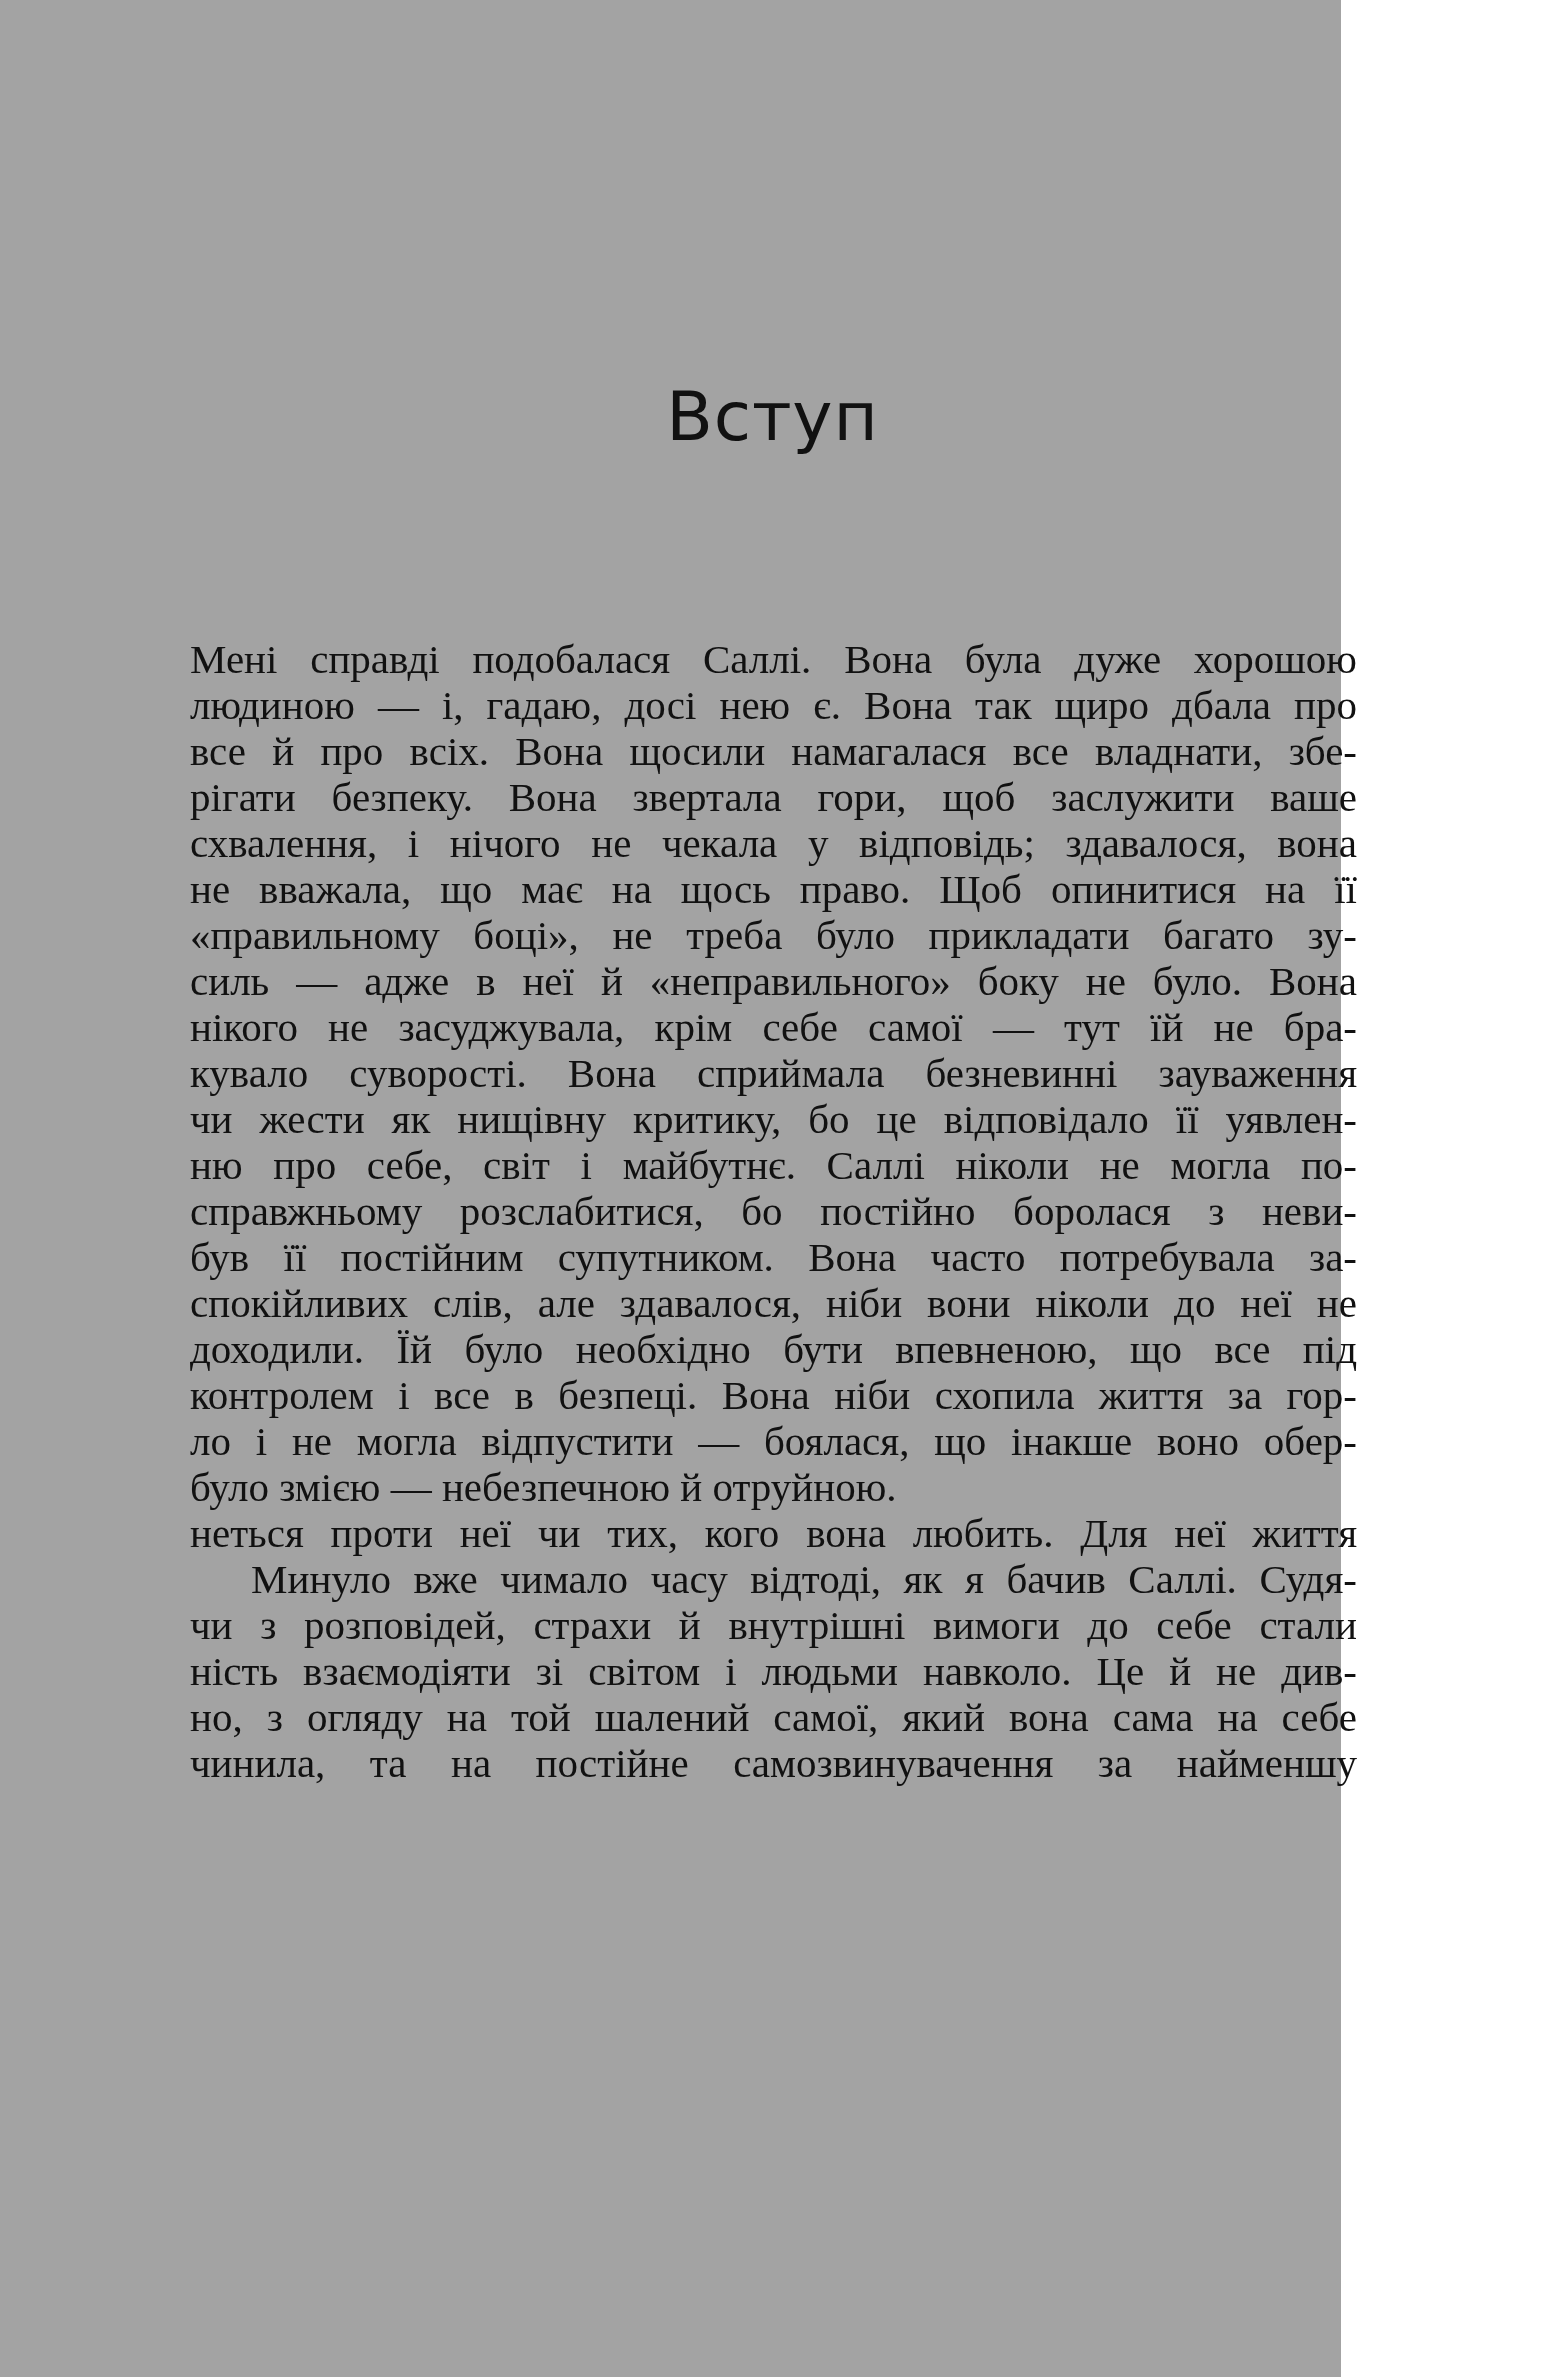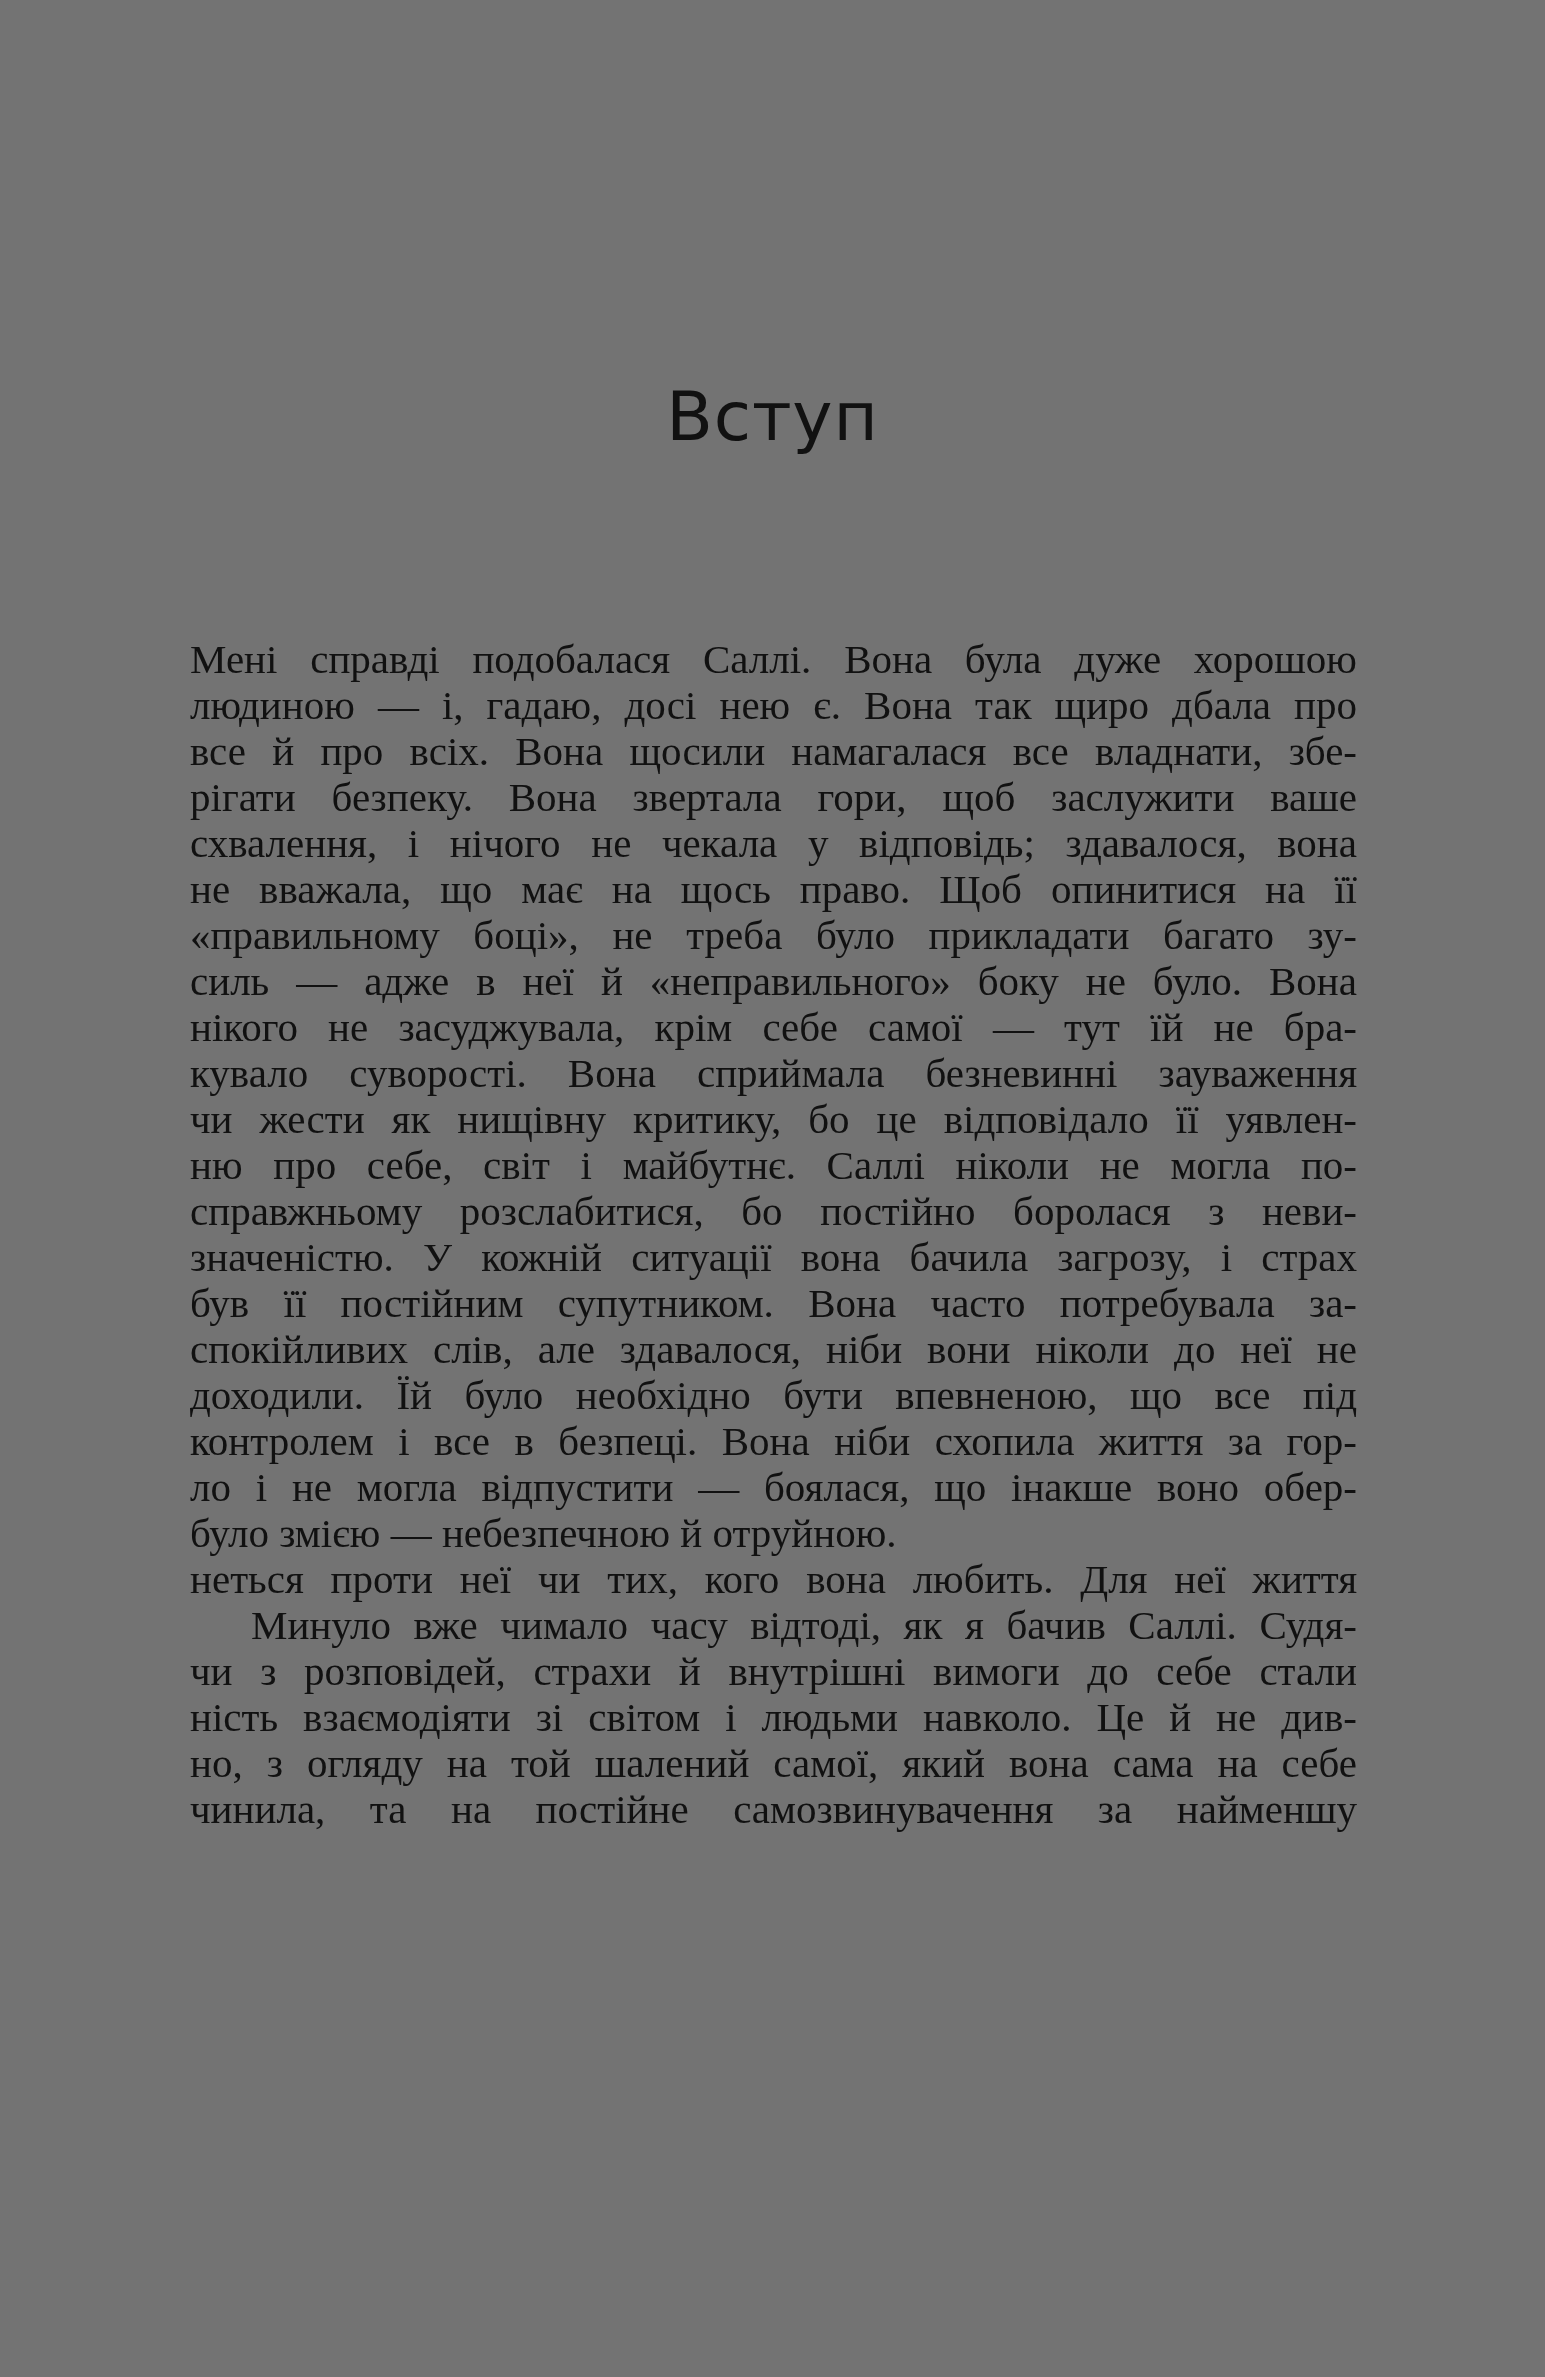--- a/index.html
+++ b/index.html
@@ -11,23 +11,23 @@
       width: 1545px;
       height: 2377px;
       position: relative;
       overflow: hidden;
       color: #111111;
     }
     .page {
       position: absolute;
       left: 0;
       top: 0;
-      width: 1545px;
+      width: 1341px;
       height: 2377px;
-      background: #737373;
+      background: #a3a3a3;
     }
     .chapter-title {
       position: absolute;
       top: 377px;
       left: 0;
       width: 1545px;
       text-align: center;
       font-family: "DejaVu Sans", "Liberation Sans", sans-serif;
       font-size: 68px;
       font-weight: normal;
@@ -74,21 +74,20 @@
       <span class="line">рігати безпеку. Вона звертала гори, щоб заслужити ваше</span>
       <span class="line">схвалення, і нічого не чекала у відповідь; здавалося, вона</span>
       <span class="line">не вважала, що має на щось право. Щоб опинитися на її</span>
       <span class="line">«правильному боці», не треба було прикладати багато зу-</span>
       <span class="line">силь — адже в неї й «неправильного» боку не було. Вона</span>
       <span class="line">нікого не засуджувала, крім себе самої — тут їй не бра-</span>
       <span class="line">кувало суворості. Вона сприймала безневинні зауваження</span>
       <span class="line">чи жести як нищівну критику, бо це відповідало її уявлен-</span>
       <span class="line">ню про себе, світ і майбутнє. Саллі ніколи не могла по-</span>
       <span class="line">справжньому розслабитися, бо постійно боролася з неви-</span>
-      <span class="line">значеністю. У кожній ситуації вона бачила загрозу, і страх</span>
       <span class="line">був її постійним супутником. Вона часто потребувала за-</span>
       <span class="line">спокійливих слів, але здавалося, ніби вони ніколи до неї не</span>
       <span class="line">доходили. Їй було необхідно бути впевненою, що все під</span>
       <span class="line">контролем і все в безпеці. Вона ніби схопила життя за гор-</span>
       <span class="line">ло і не могла відпустити — боялася, що інакше воно обер-</span>
       <span class="line last">було змією — небезпечною й отруйною.</span>
       <span class="line">неться проти неї чи тих, кого вона любить. Для неї життя</span>
     </div>
     <div>
       <span class="line indent">Минуло вже чимало часу відтоді, як я бачив Саллі. Судя-</span>

